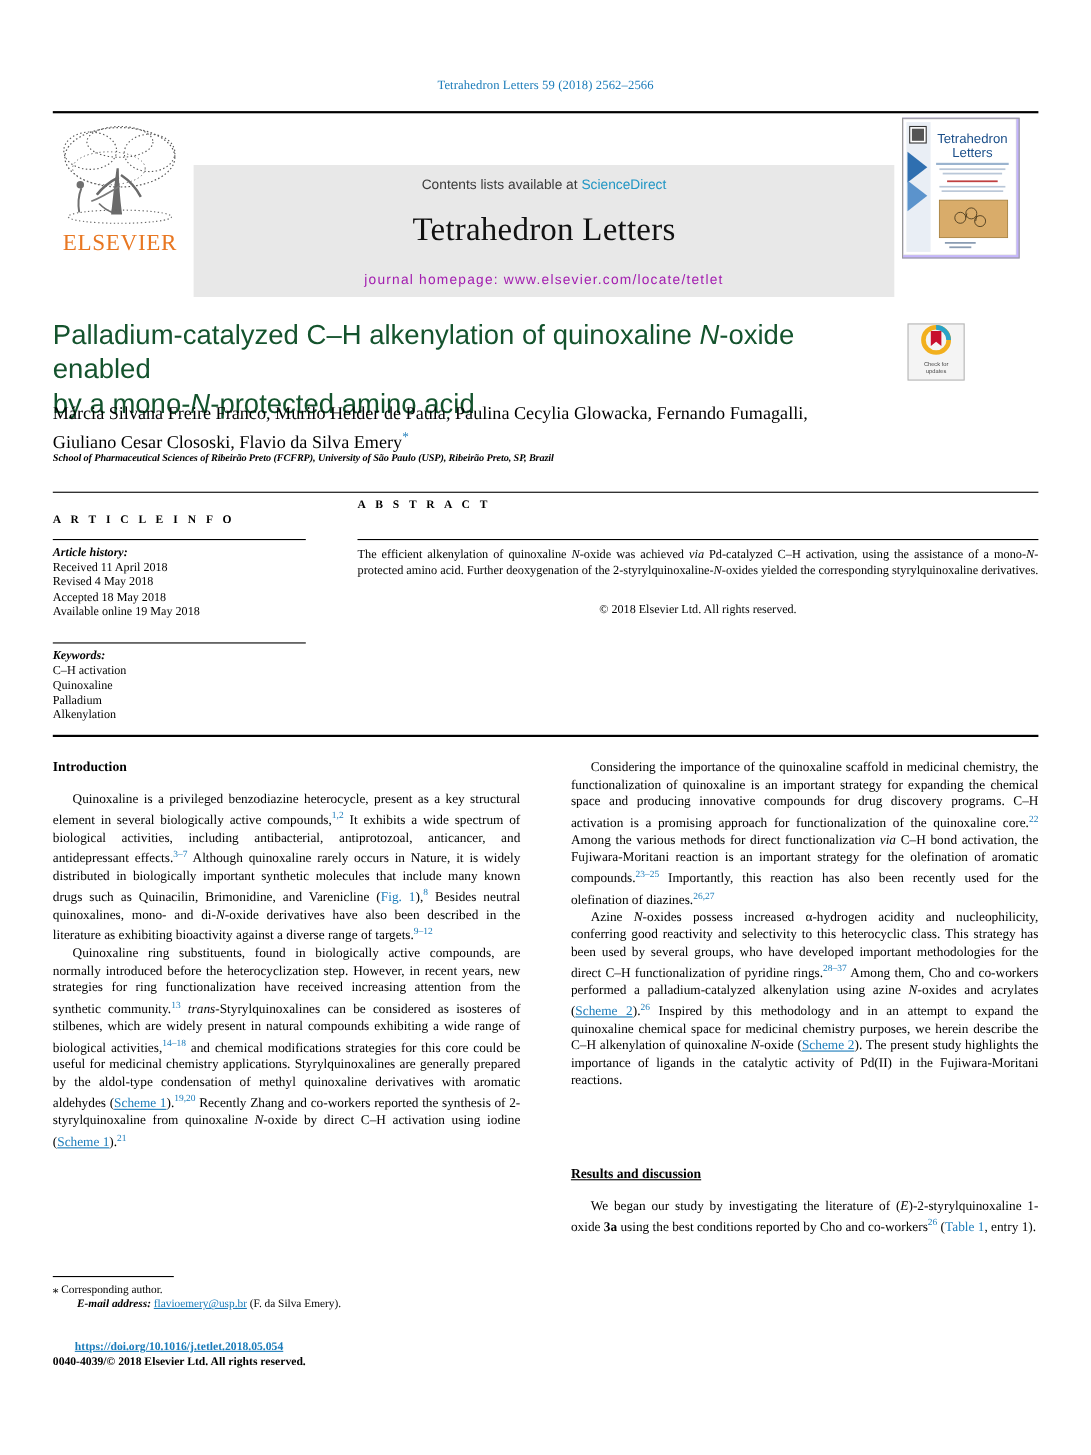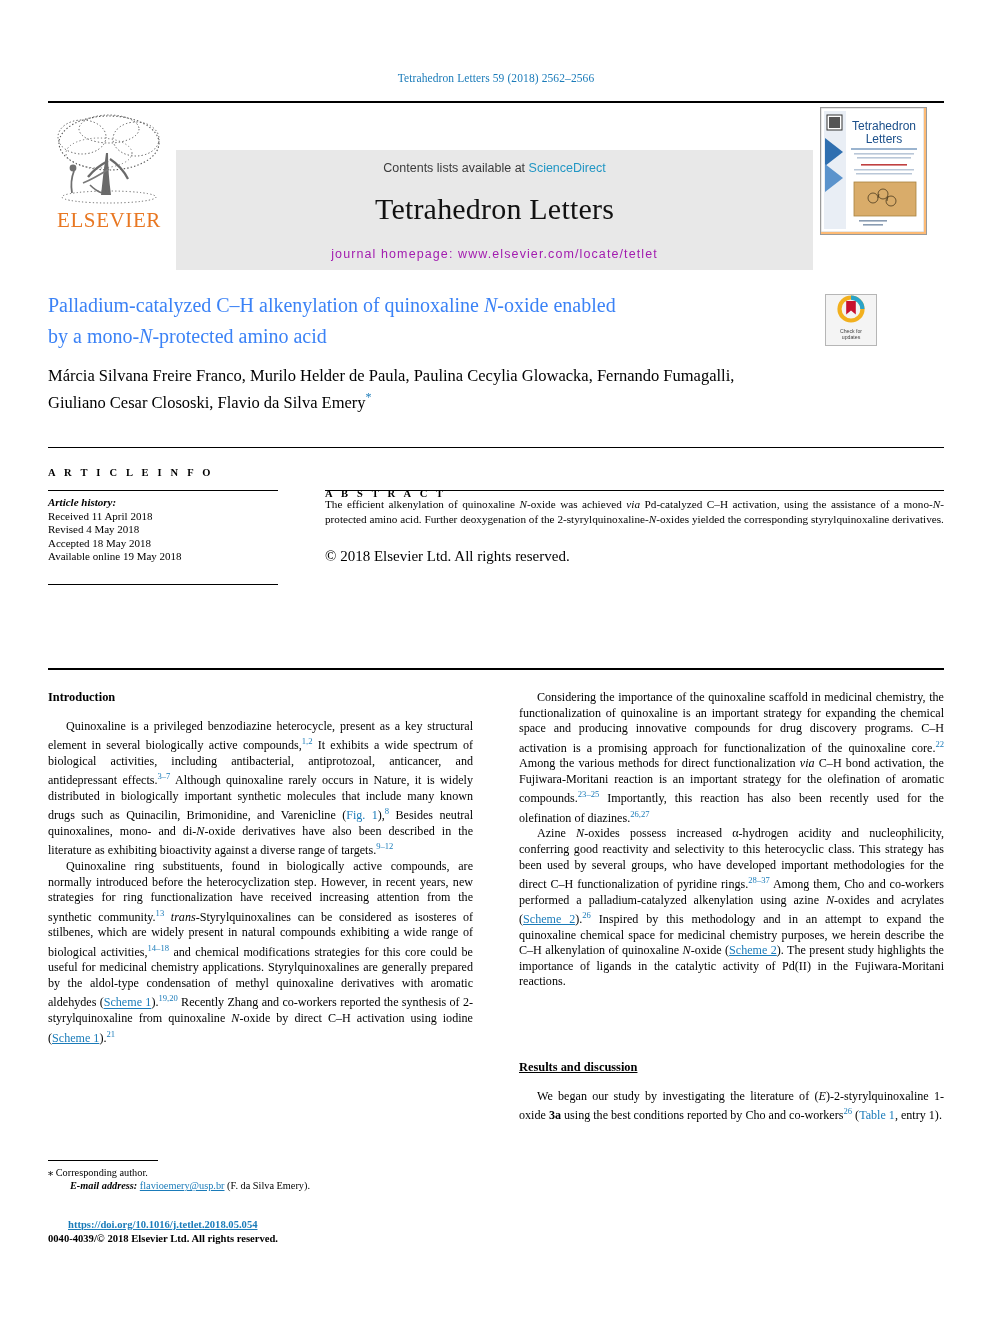--- a/index.html
+++ b/index.html
@@ -88,33 +88,33 @@
     font-size: 12.5px;
     letter-spacing: 1.1px;
     color: #a21caf;
   }
   .cover {
     position: absolute;
     left: 772px; top: 4px;
     width: 105px;
     height: 126px;
     border: 1px solid #9a9a9a;
-    background: #fdba74;
+    background: #c4b5fd;
     overflow: hidden;
   }
 
   
   .title {
     position: absolute;
     left: 48px; top: 290px;
     width: 760px;
-    font-size: 20px;
+    font-size: 25px;
     line-height: 31px;
-    font-family: Liberation Serif, serif;
-    color: #3b82f6;
+    font-family: Liberation Sans, sans-serif;
+    color: #14532d;
   }
   .crossmark {
     position: absolute;
     left: 825px; top: 294px;
     width: 50px; height: 50px;
     border: 1px solid #b6b6b6;
     background: #f4f4f4;
     text-align: center;
   }
   .cm-text {
@@ -153,21 +153,21 @@
   .infohead {
     position: absolute;
     left: 48px; top: 467px;
     font-size: 10.5px;
     font-weight: bold;
     letter-spacing: 3.2px;
     font-family: "Liberation Serif", serif;
   }
   .abshead {
     position: absolute;
-    left: 325px; top: 488px;
+    left: 325px; top: 454px;
     font-size: 10.5px;
     font-weight: bold;
     letter-spacing: 3.2px;
     font-family: "Liberation Serif", serif;
   }
   .info-rule {
     position: absolute;
     left: 48px; top: 490px;
     width: 230px;
     border-top: 1px solid #000;
@@ -205,22 +205,22 @@
     left: 325px; top: 497px;
     width: 619px;
     font-size: 11.2px;
     line-height: 14.6px;
     text-align: justify;
   }
   .copyline {
     position: absolute;
     left: 325px; top: 548px;
     width: 619px;
-    font-size: 15px;
-    text-align: left;
+    font-size: 11px;
+    text-align: center;
   }
 
   
   .rule-body {
     position: absolute;
     left: 48px; top: 668px;
     width: 896px;
     border-top: 2.2px solid #000;
   }
   .col {
@@ -357,36 +357,44 @@
       <span>Check for</span><br>
       <span>updates</span>
     </div>
   </div>
 
   <div class="authors">
     <span>Márcia Silvana Freire Franco, Murilo Helder de Paula, Paulina Cecylia Glowacka, Fernando Fumagalli,</span><br>
     <span>Giuliano Cesar Clososki, Flavio da Silva Emery</span><span class="star">*</span>
   </div>
 
+  <div class="affil">School of Pharmaceutical Sciences of Ribeirão Preto (FCFRP), University of São Paulo (USP), Ribeirão Preto, SP, Brazil</div>
 
   <div class="rule-top"></div>
   <div class="infohead">A R T I C L E   I N F O</div>
   <div class="abshead">A B S T R A C T</div>
   <div class="info-rule"></div>
   <div class="abs-rule"></div>
 
   <div class="history">
     <span class="lbl">Article history:</span><br>
     <span>Received 11 April 2018</span><br>
     <span>Revised 4 May 2018</span><br>
     <span>Accepted 18 May 2018</span><br>
     <span>Available online 19 May 2018</span>
   </div>
 
   <div class="kw-rule"></div>
+  <div class="keywords">
+    <span class="lbl">Keywords:</span><br>
+    <span>C–H activation</span><br>
+    <span>Quinoxaline</span><br>
+    <span>Palladium</span><br>
+    <span>Alkenylation</span>
+  </div>
 
   <div class="abstract"><span>The efficient alkenylation of quinoxaline </span><i>N</i><span>-oxide was achieved </span><i>via</i><span> Pd-catalyzed C–H activation, using the assistance of a mono-</span><i>N</i><span>-protected amino acid. Further deoxygenation of the 2-styrylquinoxaline-</span><i>N</i><span>-oxides yielded the corresponding styrylquinoxaline derivatives.</span></div>
 
   <div class="copyline">© 2018 Elsevier Ltd. All rights reserved.</div>
 
   <div class="rule-body"></div>
 
   <div class="col col-left">
     <h2 class="sec">Introduction</h2>
 

